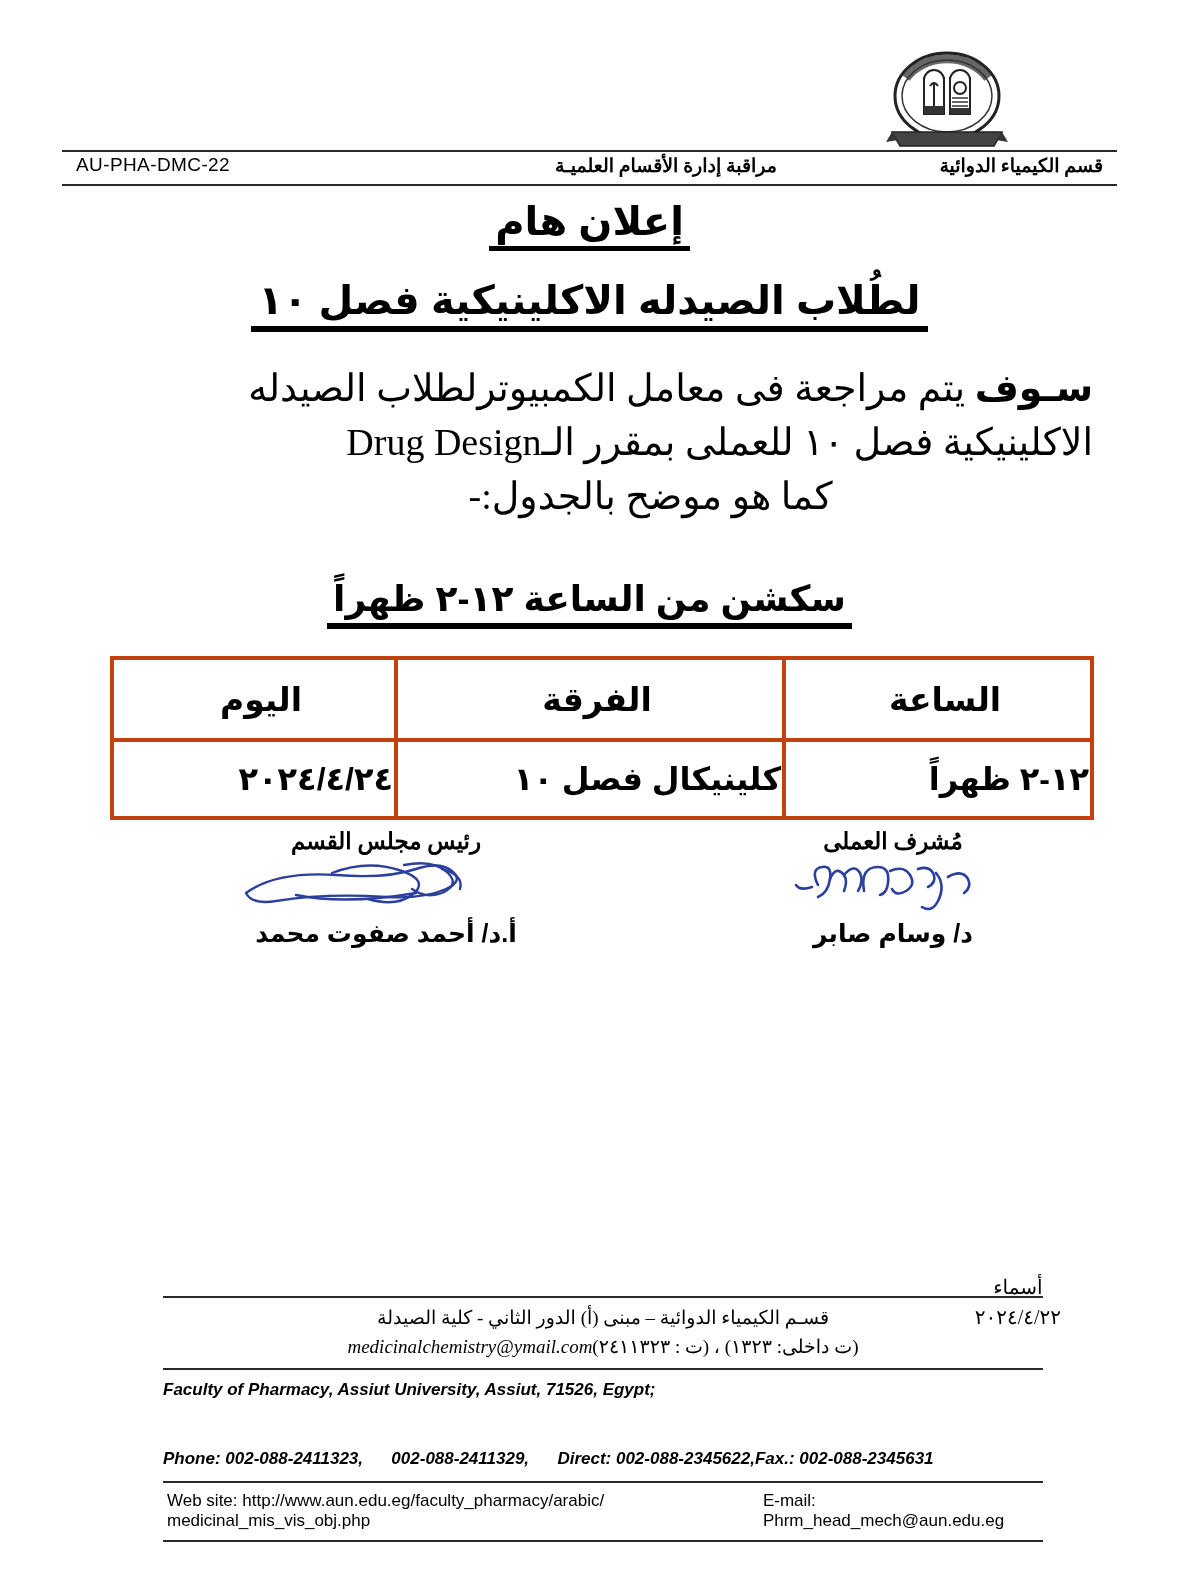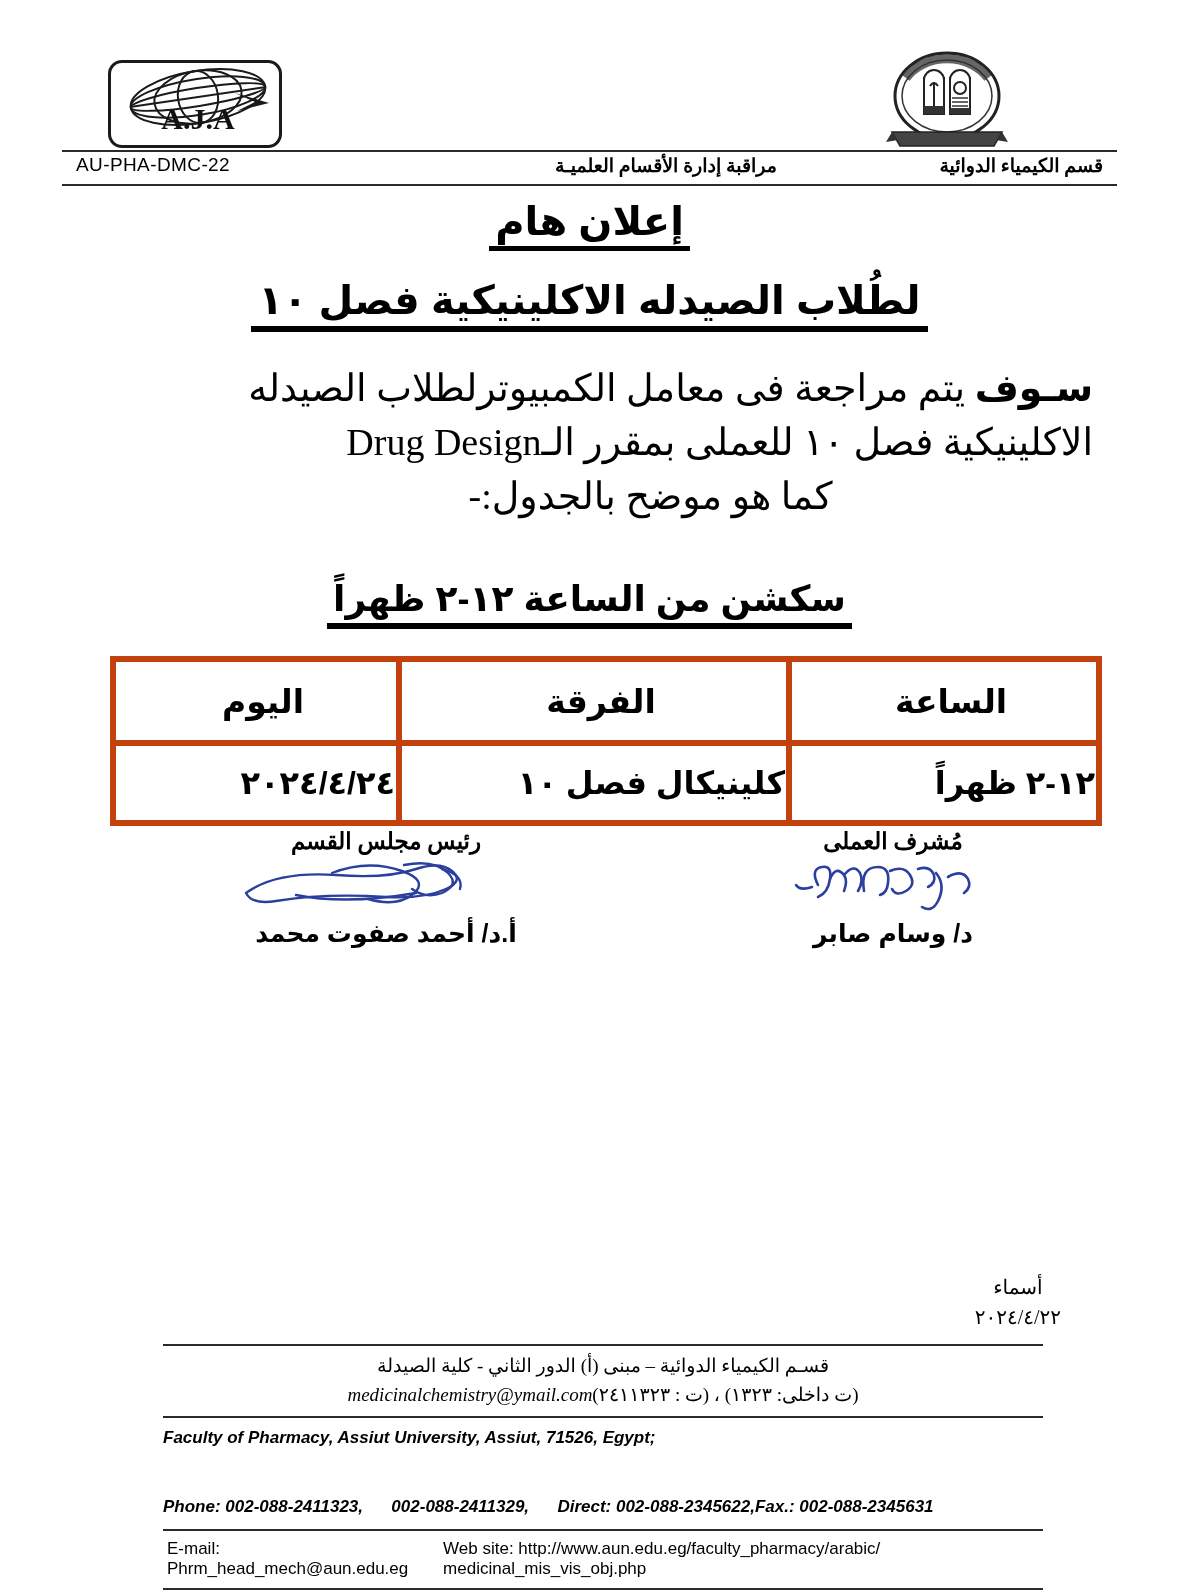--- a/index.html
+++ b/index.html
@@ -170,21 +170,21 @@
   .sched-table {
     position: absolute;
     top: 656px;
     left: 110px;
     width: 920px;
     border-collapse: collapse;
     table-layout: fixed;
   }
   .sched-table th,
   .sched-table td {
-    border: 6px solid #c2410c;
+    border: 4px solid #c2410c;
     vertical-align: middle;
     font-family: "Liberation Sans", "DejaVu Sans", sans-serif;
     padding-left: 15px;
   }
   .sched-table th {
     height: 76px;
     font-size: 33px;
     font-weight: bold;
   }
   .sched-table td {
@@ -230,21 +230,21 @@
     text-align: center;
     font-size: 20px;
     line-height: 1.5;
     font-family: "Liberation Serif", "DejaVu Serif", serif;
     margin-left: 28px;
   }
 
   
   .footer {
     position: absolute;
-    top: 1344px;
+    top: 1296px;
     left: 163px;
     width: 880px;
   }
   .footer .frule {
     border-top: 2px solid #2a2a2a;
     width: 100%;
     height: 0;
   }
   .footer-ar {
     text-align: center;
@@ -283,34 +283,20 @@
     justify-content: space-between;
   }
 </style>
 </head>
 <body>
 
 <div class="page">
 
   <div class="header-logos">
 
-    <div class="aja-logo">
-      <svg width="162" height="76" viewBox="0 0 162 76">
-        <g fill="none" stroke="#1a1a1a" stroke-width="2">
-          <ellipse cx="81" cy="34" rx="68" ry="26" transform="rotate(-9 81 34)"></ellipse>
-          <ellipse cx="81" cy="34" rx="68" ry="9" transform="rotate(-9 81 34)"></ellipse>
-          <ellipse cx="81" cy="34" rx="68" ry="18" transform="rotate(-9 81 34)"></ellipse>
-          <ellipse cx="81" cy="34" rx="20" ry="26" transform="rotate(-9 81 34)"></ellipse>
-          <ellipse cx="81" cy="34" rx="44" ry="26" transform="rotate(-9 81 34)"></ellipse>
-          <line x1="13" y1="44" x2="149" y2="24"></line>
-        </g>
-        <path d="M118 30 L152 40 L120 48 L138 39 Z" fill="#1a1a1a"></path>
-        <text x="81" y="66" text-anchor="middle" font-family="Liberation Serif, serif" font-size="30" font-weight="bold" fill="#111">A.J.A</text>
-      </svg>
-    </div>
 
     <div class="uni-seal">
       <svg width="126" height="108" viewBox="0 0 126 108">
         <ellipse cx="63" cy="48" rx="52" ry="43" fill="none" stroke="#222" stroke-width="3"></ellipse>
         <ellipse cx="63" cy="48" rx="45" ry="36" fill="#fff" stroke="#333" stroke-width="1.5"></ellipse>
         <path d="M22 30 A48 40 0 0 1 104 30" fill="none" stroke="#333" stroke-width="9" opacity="0.75"></path>
         <g>
           <path d="M40 30 h20 a10 10 0 0 1 0 0 v36 h-20 z" fill="#fff" stroke="#222" stroke-width="2"></path>
           <path d="M40 32 a10 10 0 0 1 20 0" fill="#fff" stroke="#222" stroke-width="2"></path>
           <path d="M50 34 v26 M46 38 q4 -6 8 0" fill="none" stroke="#222" stroke-width="2"></path>
@@ -427,20 +413,20 @@
     <div class="frule"></div>
 
     <div class="footer-en">
       <div>Faculty of Pharmacy, Assiut University, Assiut, 71526, Egypt;</div>
       <span class="phones">Phone: 002-088-2411323,      002-088-2411329,      Direct: 002-088-2345622,Fax.: 002-088-2345631</span>
     </div>
 
     <div class="frule"></div>
 
     <div class="footer-web">
+      <span>Web site: http://www.aun.edu.eg/faculty_pharmacy/arabic/ medicinal_mis_vis_obj.php</span>
       <span>E-mail: Phrm_head_mech@aun.edu.eg</span>
-      <span>Web site: http://www.aun.edu.eg/faculty_pharmacy/arabic/ medicinal_mis_vis_obj.php</span>
     </div>
 
     <div class="frule"></div>
   </div>
 
 </div>
 
 </body></html>

